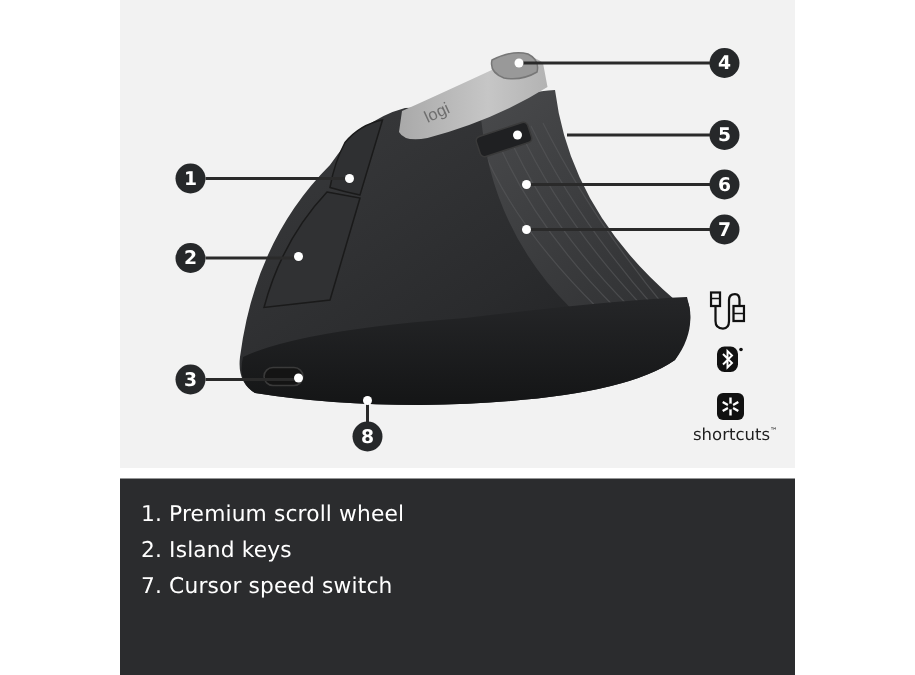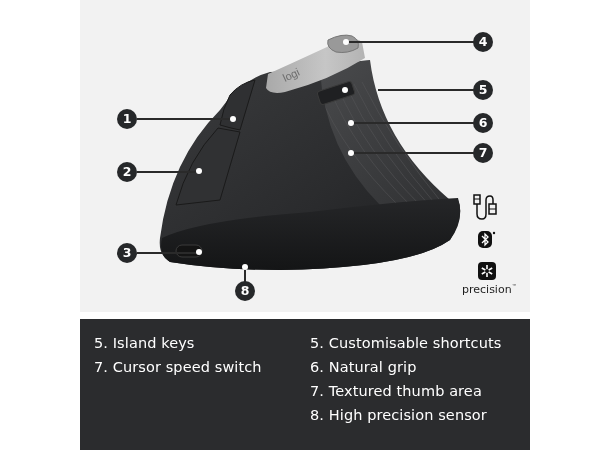--- a/index.html
+++ b/index.html
@@ -122,28 +122,23 @@
   <svg width="18" height="18" viewBox="0 0 18 18" style="position:absolute;left:398px;top:262px;">
     <rect x="0" y="0" width="18" height="18" rx="4" fill="#111"></rect>
     <g stroke="#fff" stroke-width="1.6">
       <line x1="9" y1="3" x2="9" y2="15"></line>
       <line x1="3.8" y1="6" x2="14.2" y2="12"></line>
       <line x1="3.8" y1="12" x2="14.2" y2="6"></line>
     </g>
     <circle cx="9" cy="9" r="2" fill="#111"></circle>
   </svg>
   <div class="unifying-label" style="left:382px;top:283px;">
-    <span>precision</span><sup>™</sup>
+    <span>shortcuts</span><sup>™</sup>
   </div>
 </div>
 
 <div class="legend">
   <div class="legend-col left">
-    <div class="legend-item">5. Island keys</div>
+    <div class="legend-item">1. Premium scroll wheel</div>
+    <div class="legend-item">2. Island keys</div>
     <div class="legend-item">7. Cursor speed switch</div>
-  </div>
-  <div class="legend-col right">
-    <div class="legend-item">5. Customisable shortcuts</div>
-    <div class="legend-item">6. Natural grip</div>
-    <div class="legend-item">7. Textured thumb area</div>
-    <div class="legend-item">8. High precision sensor</div>
   </div>
 </div>
 
 </body></html>

